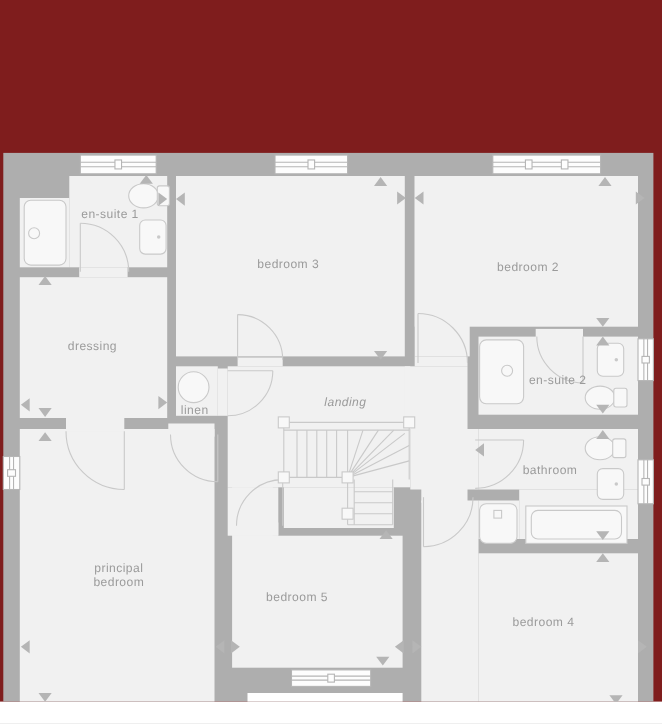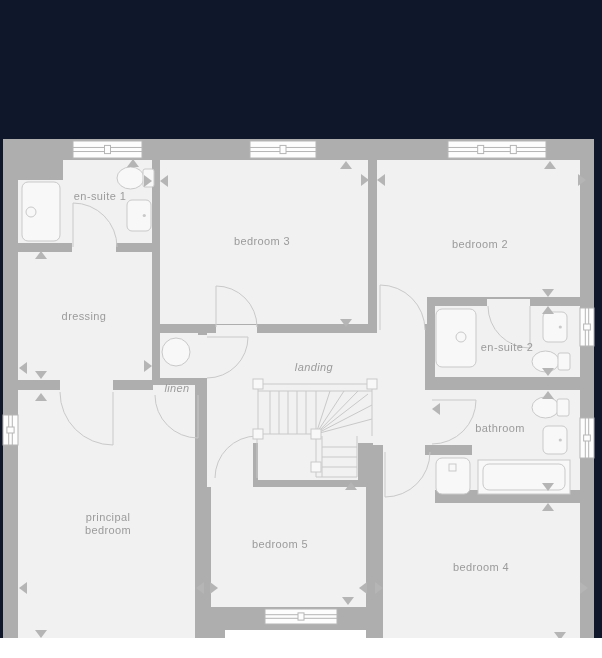--- a/index.html
+++ b/index.html
@@ -1,16 +1,16 @@
 <!DOCTYPE html>
 <html><head>
 <meta charset="utf-8">
 <style>
   html,body{margin:0;padding:0;background:#ffffff;}
-  #canvas{position:relative;width:602px;height:638px;background:#0f172a;overflow:hidden;
+  #canvas{position:relative;width:602px;height:638px;background:#7f1d1d;overflow:hidden;
           font-family:"Liberation Sans", sans-serif;}
   #plan-svg{position:absolute;left:0;top:0;}
   .room-label{position:absolute;transform:translate(-50%,-50%);color:#9b9b9b;
               font-size:11px;letter-spacing:.4px;text-align:center;white-space:pre-line;
               line-height:13px;pointer-events:none;}
 </style>
 </head>
 <body>
 
 <div id="canvas">
@@ -186,22 +186,22 @@
       <path d="M580,582 L580,594 L588,588 Z" fill="#b5b5b5"></path>
       <path d="M342,597 L354,597 L348,605 Z" fill="#b5b5b5"></path>
       <path d="M35,630 L47,630 L41,638 Z" fill="#b5b5b5"></path>
       <path d="M554,632 L566,632 L560,640 Z" fill="#b5b5b5"></path>
     </svg>
   <div id="labels">
       <div class="room-label" style="left: 100px; top: 196px;">en-suite 1</div>
       <div class="room-label" style="left: 262px; top: 241px; text-align: center;">bedroom 3</div>
       <div class="room-label" style="left: 480px; top: 233px; margin-top: 11px;">bedroom 2</div>
       <div class="room-label" style="left: 84px; top: 316px;">dressing</div>
-      <div class="room-label" style="left: 177px; top: 388px; font-style: italic;">linen</div>
+      <div class="room-label" style="left: 177px; top: 374px;">linen</div>
       <div class="room-label" style="left: 314px; top: 367px; font-style: italic;">landing</div>
       <div class="room-label" style="left: 507px; top: 347px;">en-suite 2</div>
       <div class="room-label" style="left: 500px; top: 428px;">bathroom</div>
       <div class="room-label" style="left: 108px; top: 524px; text-align: center;">principal
 bedroom</div>
-      <div class="room-label" style="left: 280px; top: 544px;">bedroom 5</div>
-      <div class="room-label" style="left: 481px; top: 567px;">bedroom 4</div>
+      <div class="room-label" style="left: 270px; top: 544px;">bedroom 5</div>
+      <div class="room-label" style="left: 494px; top: 567px;">bedroom 4</div>
     </div>
 </div>
 
 </body></html>

